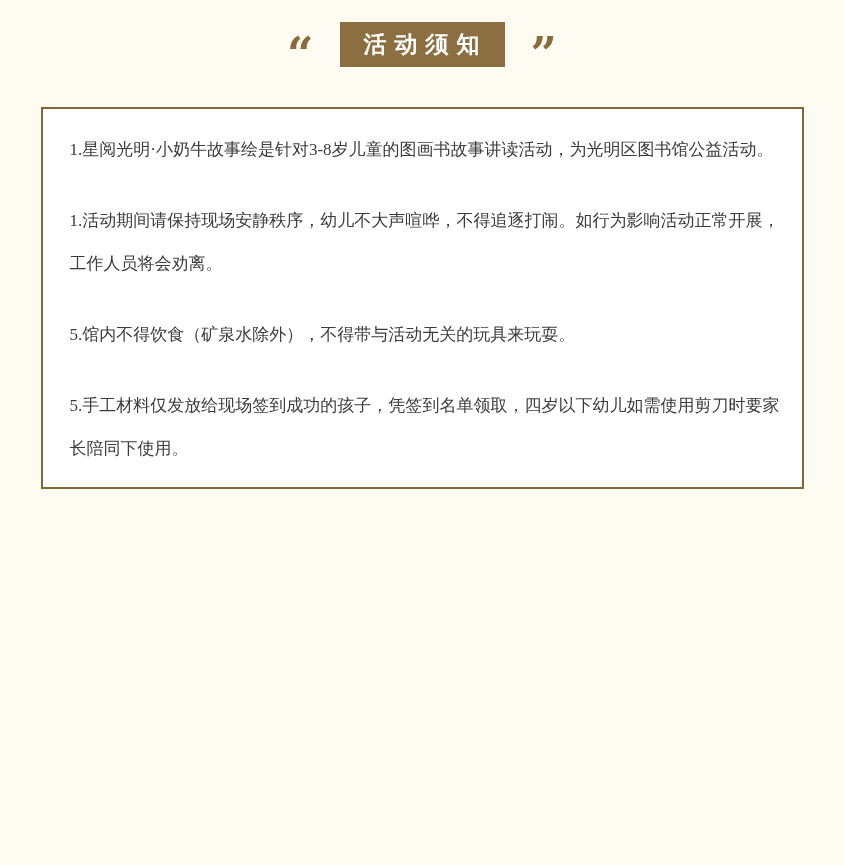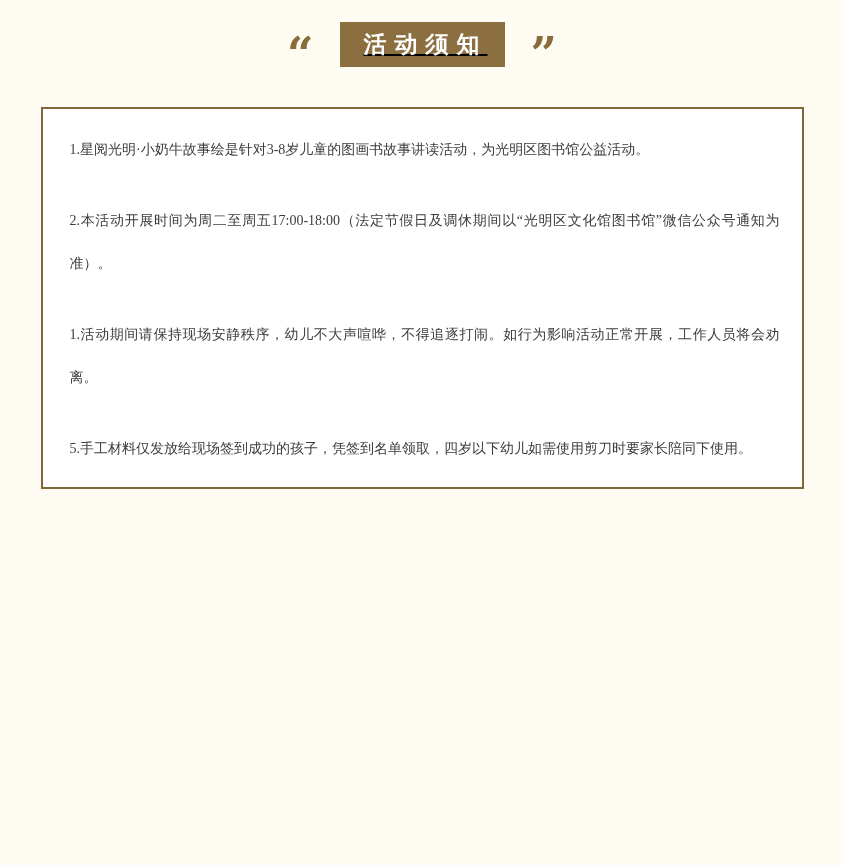--- a/index.html
+++ b/index.html
@@ -35,40 +35,39 @@
     user-select: none;
   }
   .badge {
     background: #8C6F40;
     height: 45px;
     min-width: 147px;
     display: flex;
     align-items: center;
     justify-content: center;
     padding: 0 17px 0 24px;
-    text-decoration: underline;
   }
   .badge-title {
     color: #FFFFFF;
     font-family: "Liberation Sans", "DejaVu Sans", sans-serif;
     font-weight: bold;
     font-size: 23px;
     letter-spacing: 8px;
     line-height: 1;
   }
   
   .notice-box {
     width: 763px;
     margin: 30px auto 0;
     background: #FFFFFF;
     border: 2px solid #826838;
     padding: 19px 22px 17px 27px;
   }
   .notice-item {
-    font-size: 14px;
+    font-size: 17px;
     line-height: 43px;
     color: #3C3C3C;
     margin-bottom: 28px;
     text-align: justify;
     text-justify: inter-ideograph;
   }
   .notice-item:last-child {
     margin-bottom: 0;
   }
 </style>
@@ -80,18 +79,18 @@
   <div class="header">
     <span class="quote">“</span>
     <div class="badge">
       <span class="badge-title">活动须知</span>
     </div>
     <span class="quote">”</span>
   </div>
 
   <div class="notice-box">
     <p class="notice-item">1.星阅光明·小奶牛故事绘是针对3-8岁儿童的图画书故事讲读活动，为光明区图书馆公益活动。</p>
-    <p class="notice-item">2.本活动开展时间为周二至周五17:00-18:00（法定节假日及调休期间以“光明区文化馆图书馆”微信公众号通知为准）。</p>
     <p class="notice-item">1.活动期间请保持现场安静秩序，幼儿不大声喧哗，不得追逐打闹。如行为影响活动正常开展，工作人员将会劝离。</p>
+    <p class="notice-item">5.馆内不得饮食（矿泉水除外），不得带与活动无关的玩具来玩耍。</p>
     <p class="notice-item">5.手工材料仅发放给现场签到成功的孩子，凭签到名单领取，四岁以下幼儿如需使用剪刀时要家长陪同下使用。</p>
   </div>
 
 </div>
 
 </body></html>

